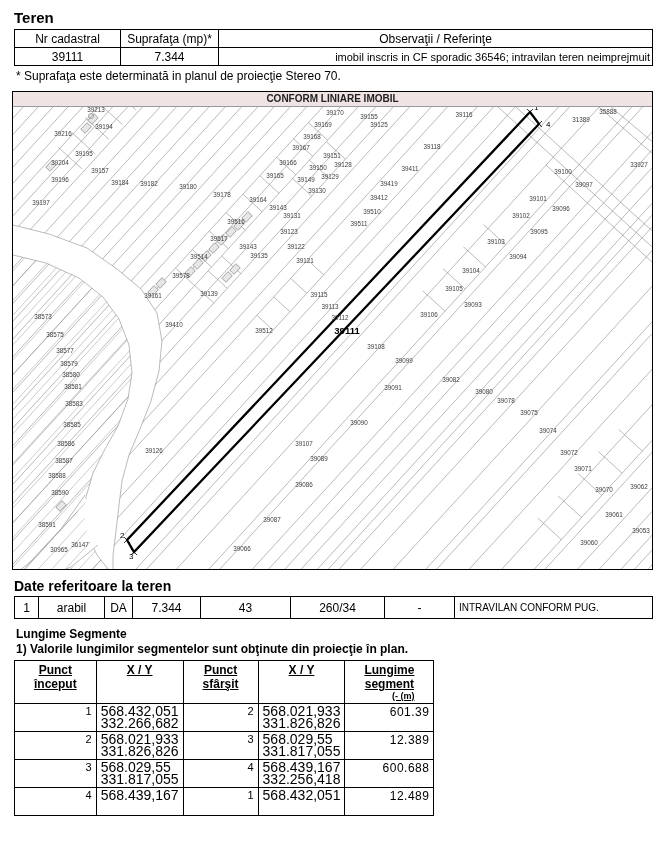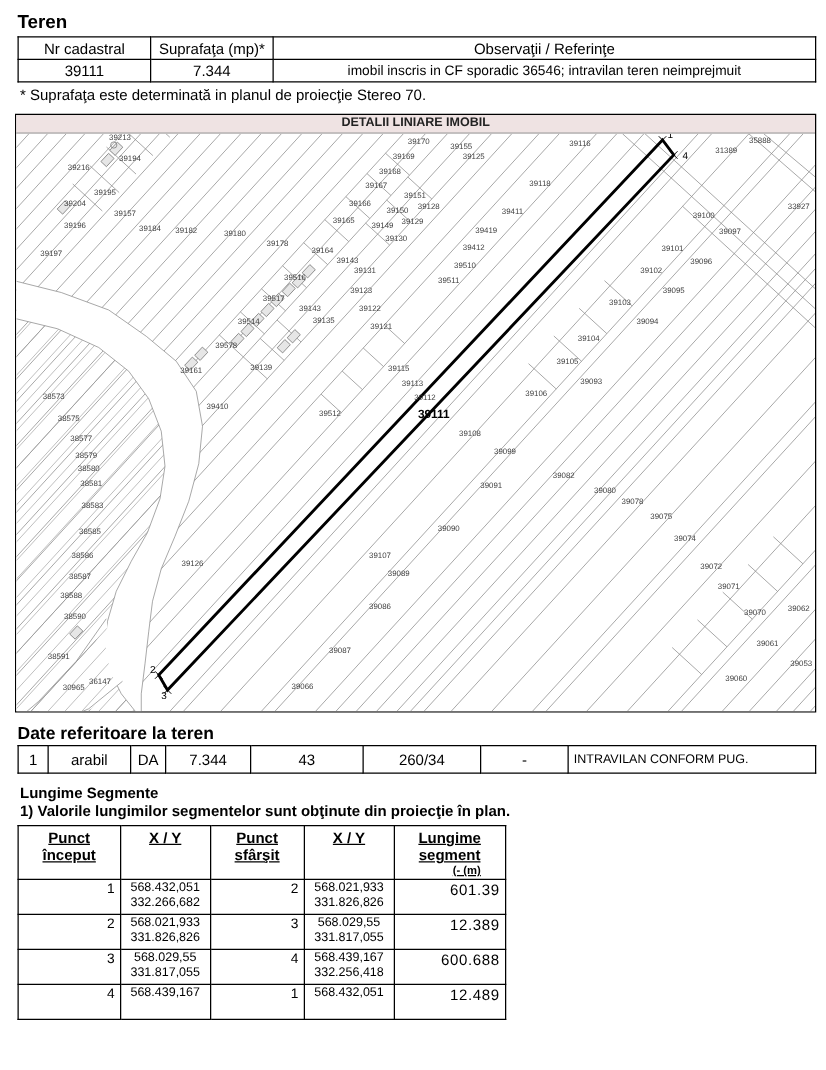--- a/index.html
+++ b/index.html
@@ -5,38 +5,38 @@
   html,body{margin:0;padding:0;background:#fff;}
   .page{width:661px;height:856px;background:#fff;font-family:"Liberation Sans",sans-serif;color:#000;position:relative;overflow:hidden;}
   .doc-title{text-align:center;font-weight:bold;font-size:15px;padding-top:7px;}
   .sec-heading{font-weight:bold;font-size:15px;margin:9px 0 3px 14px;}
   .sec-heading2{font-weight:bold;font-size:14px;margin:8px 0 2px 14px;}
   table{border-collapse:collapse;margin-left:14px;table-layout:fixed;}
   td,th{border:1px solid #000;font-weight:normal;overflow:hidden;}
   .t1{width:638px;font-size:12px;}
   .t1 th{font-size:12px;padding:1px 2px;height:15px;}
   .t1 td{text-align:center;padding:1px 2px;height:15px;}
-  .t1 td.obs{text-align:center;font-size:11px;}
+  .t1 td.obs{text-align:right;font-size:11px;}
   .footnote{font-size:12px;margin:3px 0 8px 16px;}
   .map-box{margin-left:12px;width:639px;border:1px solid #000;}
   .map-title{height:14px;background:#efe3e3;border-bottom:1px solid #999;text-align:center;font-size:10px;font-weight:bold;line-height:14px;color:#222;}
   #map-svg{display:block;background:#fff;}
   .t2{width:638px;font-size:12px;}
   .t2 th{padding:1px 2px;}
   .t2 th.sm{font-size:9px;}
   .t2 td{text-align:center;padding:2px;height:17px;}
   .t2 td.obs{text-align:left;font-size:10px;padding-left:4px;}
   .pre{white-space:pre-line;}
   .seg-heading{font-weight:bold;font-size:12px;margin:8px 0 0 16px;}
   .seg-note{font-weight:bold;font-size:12px;margin:1px 0 4px 16px;}
   .t3 th{font-weight:bold;font-size:12px;padding:2px 19px;vertical-align:top;text-decoration:underline;}
   .t3 .unit{font-weight:bold;font-size:9px;text-align:right;}
   .t3 td{vertical-align:top;padding:1px 4px;}
   .t3 td.pt{text-align:right;font-size:11px;}
-  .t3 td.xy{text-align:center;font-size:10px;line-height:12px;}
+  .t3 td.xy{text-align:left;font-size:14px;line-height:12px;}
   .t3 td.len{text-align:right;font-size:12px;letter-spacing:.5px;}
   .t3 tr.datarow{height:28px;}
 </style>
 </head>
 <body>
 
 <div class="page">
 
 
   <div class="sec-heading">Teren</div>
@@ -57,21 +57,21 @@
       <td>39111</td>
       <td>7.344</td>
       <td class="obs">imobil inscris in CF sporadic 36546; intravilan teren neimprejmuit</td>
     </tr>
   </tbody>
     </table>
 
   <div class="footnote">* Suprafaţa este determinată in planul de proiecţie Stereo 70.</div>
 
   <div class="map-box">
-    <div class="map-title">DETALII LINIARE IMOBIL</div>
+    <div class="map-title">CONFORM LINIARE IMOBIL</div>
     <svg id="map-svg" width="639" height="462" viewBox="12 118 639 462" xmlns="http://www.w3.org/2000/svg">
         <defs>
           <clipPath id="mclip">
             <rect x="12" y="118" width="639" height="462"></rect>
           </clipPath>
           <clipPath id="hclip">
             <polygon points="12,266 45,274 78,289 102,308 118,330 128,356 131,384 127,410 117,437 104,460 92,484 85,508 83,526 87,548 96,566 108,581 118,590 12,590"></polygon>
           </clipPath>
         </defs>
         <g clip-path="url(#mclip)" stroke="#8b8b8b" stroke-width="0.6" fill="none">

